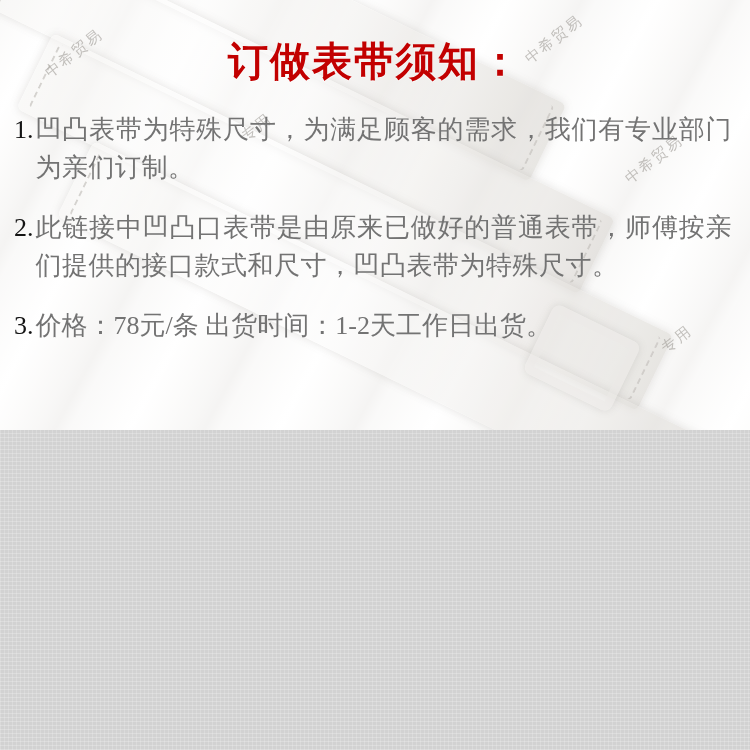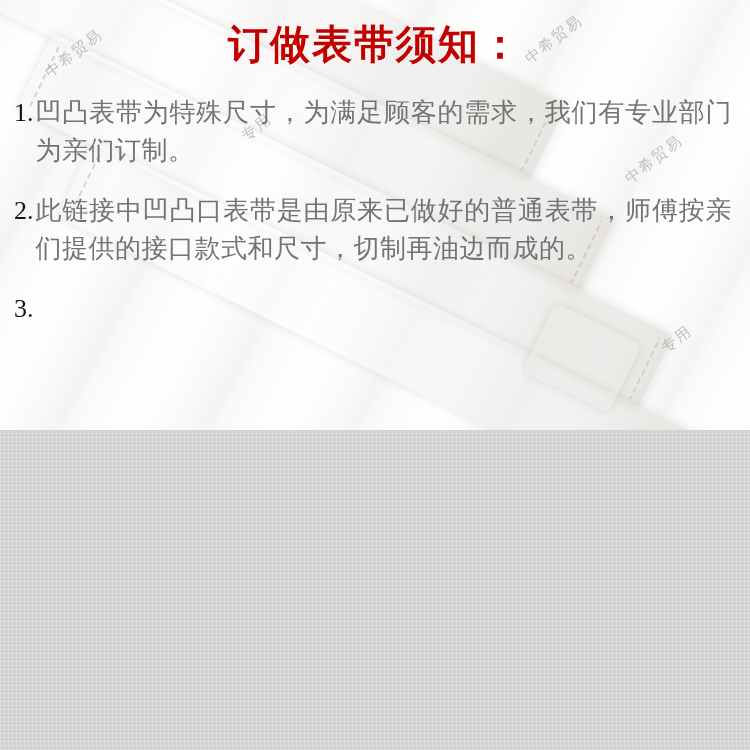--- a/index.html
+++ b/index.html
@@ -110,21 +110,21 @@
 
   
   .content {
     position: absolute;
     left: 0;
     top: 0;
     width: 750px;
   }
   .title {
     margin: 0;
-    padding-top: 17px;
+    padding-top: 34px;
     text-align: center;
     font-size: 40px;
     font-weight: bold;
     color: #c20000;
     letter-spacing: 2px;
     text-shadow: 0 1px 0 rgba(255,255,255,0.6);
   }
   .items {
     margin: 22px 0 0 0;
     padding: 0;
@@ -185,21 +185,22 @@
   <div class="content">
     <h1 class="title">订做表带须知：</h1>
 
     <ul class="items">
       <li class="item item-1">
         <span class="num">1.</span>
         <span class="text">凹凸表带为特殊尺寸，为满足顾客的需求，我们有专业部门为亲们订制。</span>
       </li>
       <li class="item item-2">
         <span class="num">2.</span>
-        <span class="text">此链接中凹凸口表带是由原来已做好的普通表带，师傅按亲们提供的接口款式和尺寸，切制再油边而成的。</span>
+        <span class="text">此链接中凹凸口表带是由原来已做好的普通表带，师傅按亲们提供的接口款式和尺寸，凹凸表带为特殊尺寸。</span>
       </li>
       <li class="item item-3">
         <span class="num">3.</span>
+        <span class="text">价格：78元/条 出货时间：1-2天工作日出货。</span>
       </li>
     </ul>
   </div>
 
 </div>
 
 </body></html>

